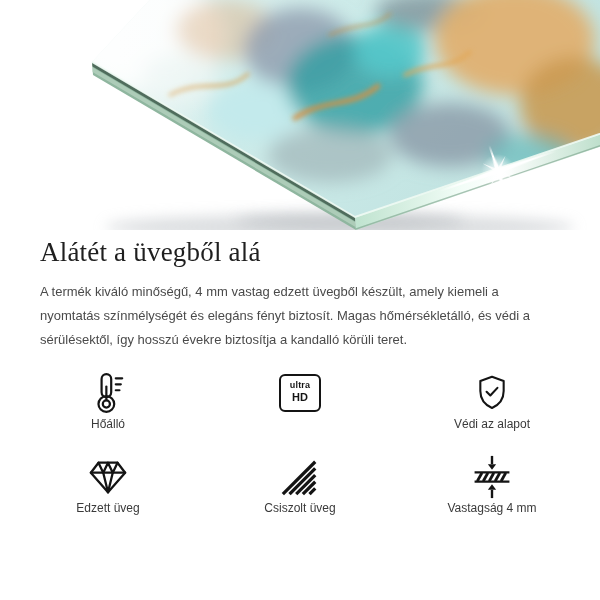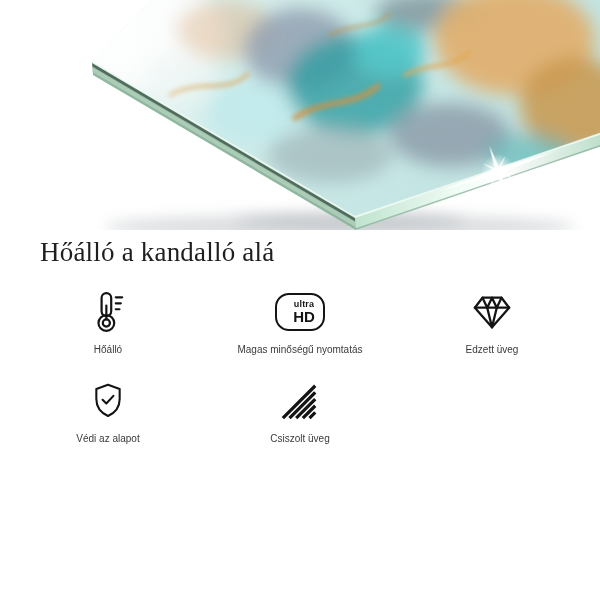--- a/index.html
+++ b/index.html
@@ -50,47 +50,45 @@
     flex-direction: column;
     align-items: center;
   }
   .icon-box {
     height: 48px;
     display: flex;
     align-items: center;
     justify-content: center;
   }
   .feature-label {
-    margin-top: 8px;
-    font-size: 10px;
+    font-size: 12px;
     color: #3a3a3a;
   }
   .icon-box svg { stroke: #141414; fill: none; }
 
   
   .uhd-box {
     width: 38px;
     height: 34px;
     border: 2.5px solid #141414;
-    border-radius: 14px;
+    border-radius: 6px;
     display: flex;
     flex-direction: column;
     align-items: center;
     justify-content: center;
     color: #141414;
-    padding-left: 8px;
   }
   .uhd-small {
     font-size: 9px;
     font-weight: bold;
     line-height: 9px;
     letter-spacing: 0.2px;
   }
   .uhd-big {
-    font-size: 15px;
+    font-size: 11px;
     font-weight: bold;
     line-height: 15px;
   }
 </style>
 </head>
 <body>
 
 <div class="page">
 
   <div class="hero">
@@ -180,22 +178,23 @@
         <g transform="rotate(45)" opacity="0.8">
           <polygon points="-17,0 0,-1.6 17,0 0,1.6" fill="#ffffff"></polygon>
           <polygon points="0,-17 1.6,0 0,17 -1.6,0" fill="#ffffff"></polygon>
         </g>
       </g>
     </svg>
   </div>
 
   <div class="content">
     <h1 class="title">
-      <span>Hőálló a kandalló alá</span>
+      <span>Alátét a üvegből alá</span>
     </h1>
+    <p class="description">A termék kiváló minőségű, 4 mm vastag edzett üvegből készült, amely kiemeli a nyomtatás színmélységét és elegáns fényt biztosít. Magas hőmérsékletálló, és védi a sérülésektől, így hosszú évekre biztosítja a kandalló körüli teret.</p>
   </div>
 
   <div class="features">
 
     <div class="feature">
       <div class="icon-box">
         <svg width="44" height="46" viewBox="0 0 48 48" stroke-width="2.4" stroke-linecap="round">
           <rect x="17" y="3.5" width="10.5" height="25" rx="5.2"></rect>
           <circle cx="22.2" cy="36" r="8.6"></circle>
           <circle cx="22.2" cy="36" r="3.9"></circle>
@@ -208,54 +207,73 @@
       <div class="feature-label">Hőálló</div>
     </div>
 
     <div class="feature">
       <div class="icon-box">
         <div class="uhd-box">
           <span class="uhd-small">ultra</span>
           <span class="uhd-big">HD</span>
         </div>
       </div>
-      <div class="feature-label">Magas minőségű nyomtatás</div>
+    </div>
+
+    <div class="feature">
+      <div class="icon-box">
+        <svg width="40" height="42" viewBox="0 0 48 48" stroke-width="2.5" stroke-linejoin="round" stroke-linecap="round">
+          <path d="M24,4.5 L38,9.5 L38,21.5 C38,32 31.5,38.5 24,42 C16.5,38.5 10,32 10,21.5 L10,9.5 Z"></path>
+          <polyline points="17.5,22.5 22,27 30.5,17.8" fill="none"></polyline>
+        </svg>
+      </div>
+      <div class="feature-label">Védi az alapot</div>
     </div>
 
     <div class="feature">
       <div class="icon-box">
         <svg width="46" height="40" viewBox="0 0 48 42" stroke-width="2.4" stroke-linejoin="round" stroke-linecap="round">
           <polygon points="14,6 34,6 42,16.5 24,37 6,16.5"></polygon>
           <line x1="6" y1="16.5" x2="42" y2="16.5"></line>
           <polyline points="14,6 19,16.5 24,6 29,16.5 34,6" fill="none"></polyline>
           <line x1="19" y1="16.5" x2="24" y2="37"></line>
           <line x1="29" y1="16.5" x2="24" y2="37"></line>
         </svg>
       </div>
       <div class="feature-label">Edzett üveg</div>
     </div>
 
     <div class="feature">
       <div class="icon-box">
-        <svg width="40" height="42" viewBox="0 0 48 48" stroke-width="2.5" stroke-linejoin="round" stroke-linecap="round">
-          <path d="M24,4.5 L38,9.5 L38,21.5 C38,32 31.5,38.5 24,42 C16.5,38.5 10,32 10,21.5 L10,9.5 Z"></path>
-          <polyline points="17.5,22.5 22,27 30.5,17.8" fill="none"></polyline>
-        </svg>
-      </div>
-      <div class="feature-label">Védi az alapot</div>
-    </div>
-
-    <div class="feature">
-      <div class="icon-box">
         <svg width="42" height="40" viewBox="0 0 44 42" stroke-width="3.4" stroke-linecap="butt">
           <line x1="4" y1="39" x2="38" y2="5"></line>
           <line x1="11" y1="39" x2="38" y2="12"></line>
           <line x1="18" y1="39" x2="38" y2="19"></line>
           <line x1="25" y1="39" x2="38" y2="26"></line>
           <line x1="32" y1="39" x2="38" y2="33"></line>
         </svg>
       </div>
       <div class="feature-label">Csiszolt üveg</div>
     </div>
 
+    <div class="feature">
+      <div class="icon-box">
+        <svg width="44" height="48" viewBox="0 0 48 50" stroke-width="2.6" stroke-linecap="butt">
+          <line x1="24" y1="2" x2="24" y2="11"></line>
+          <polygon points="19.5,11 28.5,11 24,17" fill="#141414" stroke="none"></polygon>
+          <line x1="5" y1="20" x2="43" y2="20"></line>
+          <line x1="5" y1="30" x2="43" y2="30"></line>
+          <g stroke-width="3.2">
+            <line x1="8" y1="29.5" x2="13" y2="20.5"></line>
+            <line x1="14.5" y1="29.5" x2="19.5" y2="20.5"></line>
+            <line x1="21" y1="29.5" x2="26" y2="20.5"></line>
+            <line x1="27.5" y1="29.5" x2="32.5" y2="20.5"></line>
+            <line x1="34" y1="29.5" x2="39" y2="20.5"></line>
+          </g>
+          <line x1="24" y1="48" x2="24" y2="39"></line>
+          <polygon points="19.5,39 28.5,39 24,33" fill="#141414" stroke="none"></polygon>
+        </svg>
+      </div>
+      <div class="feature-label">Vastagság 4 mm</div>
+    </div>
 
   </div>
 </div>
 
 </body></html>

